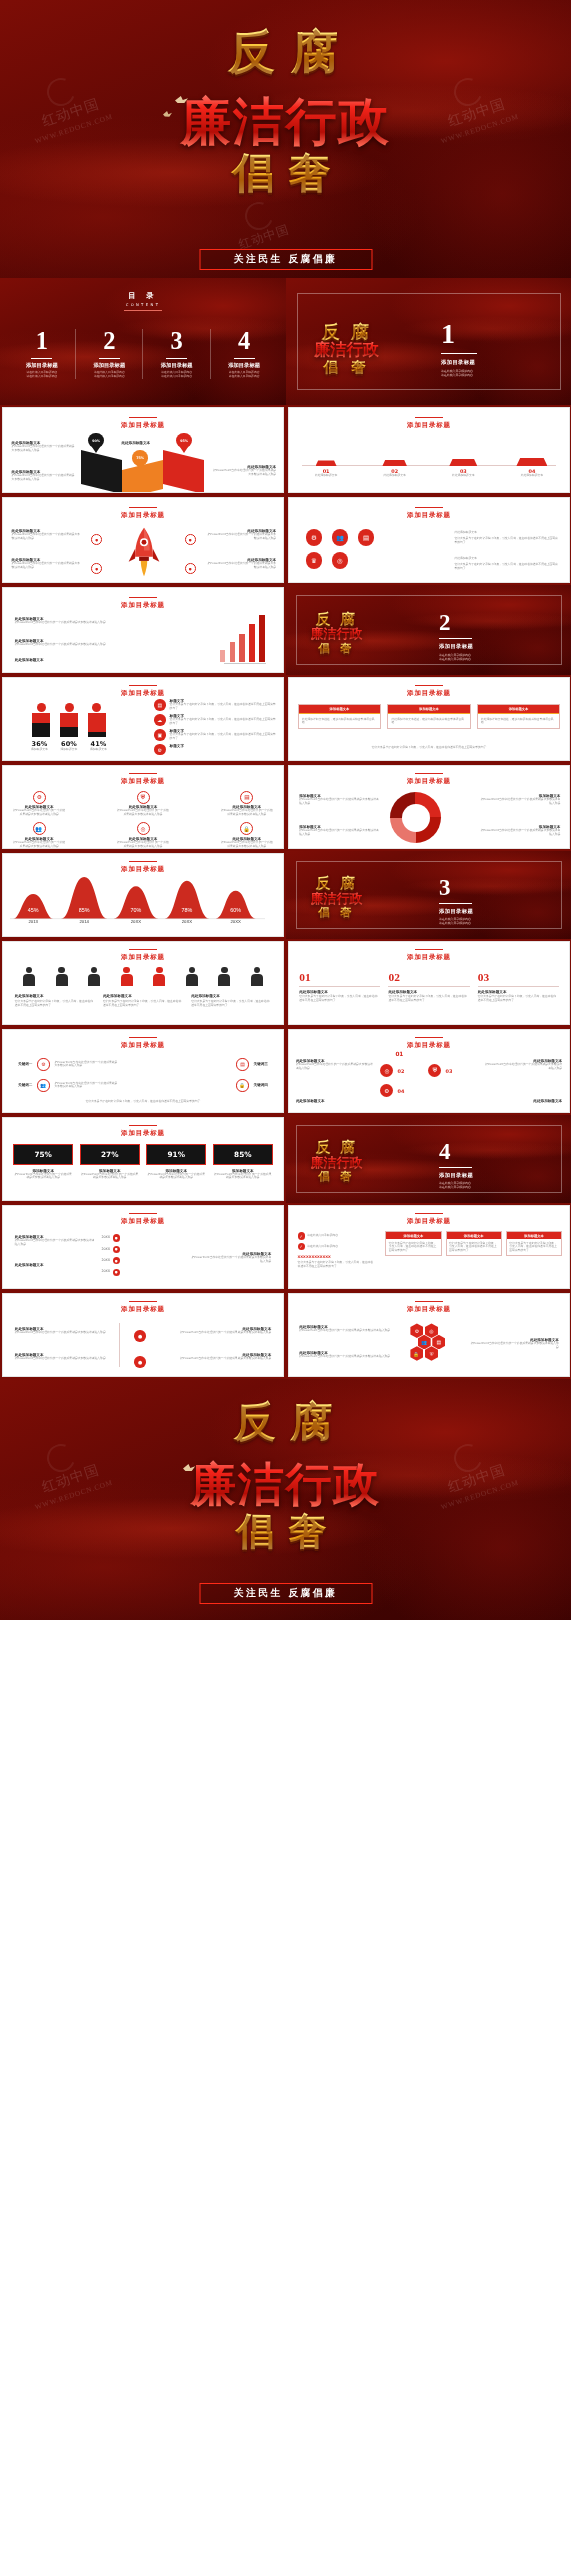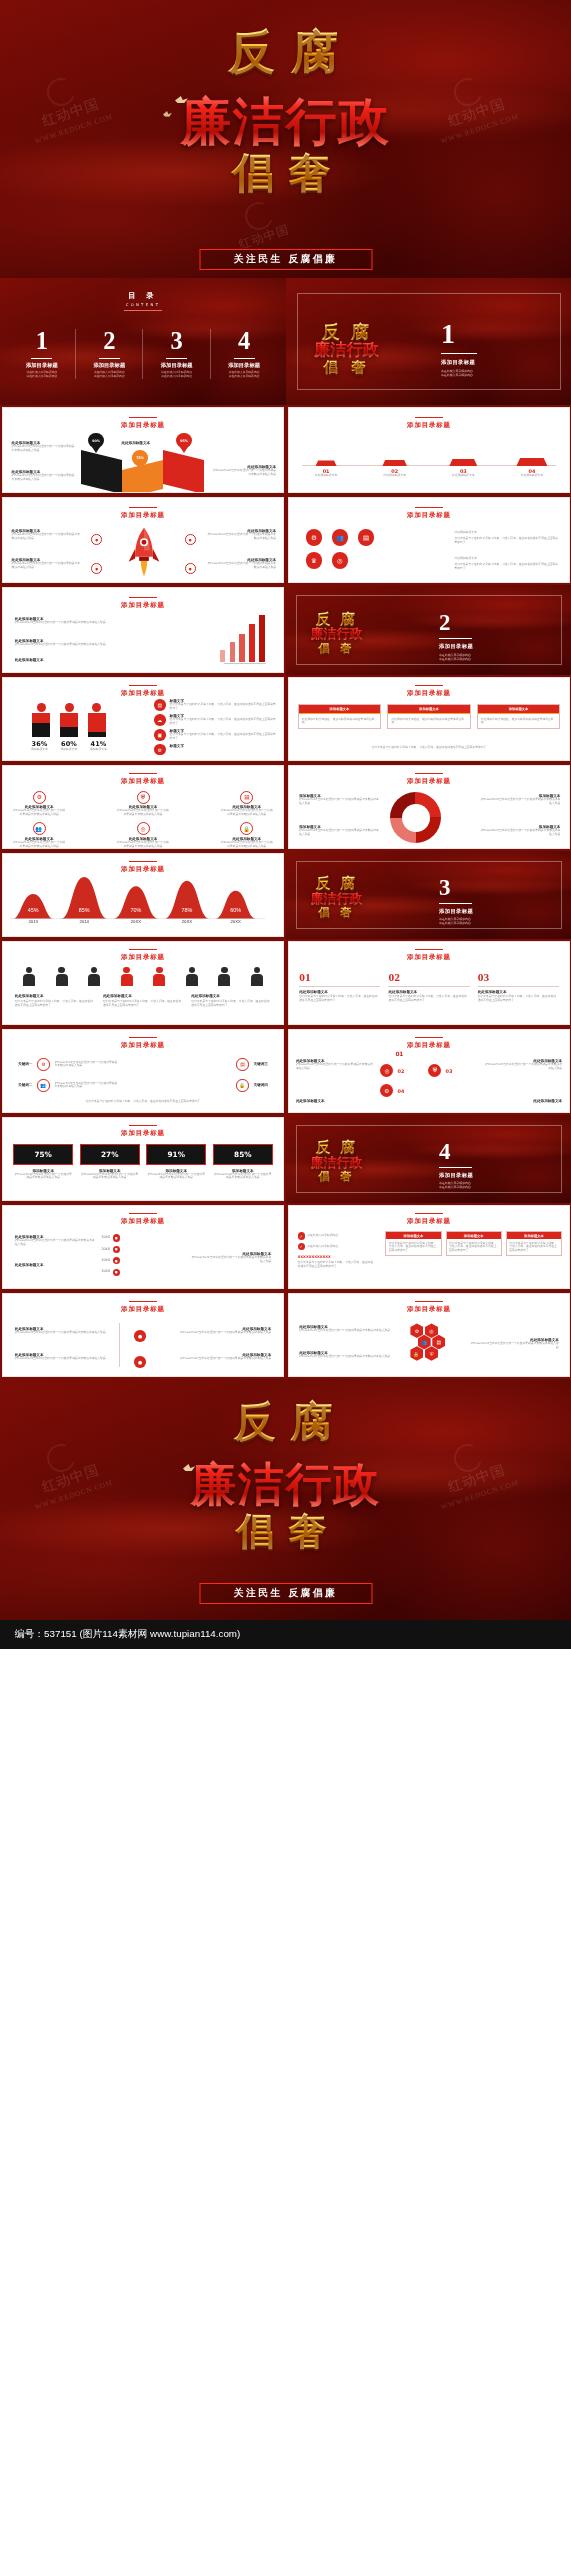--- a/index.html
+++ b/index.html
@@ -936,18 +936,15 @@
     </div>
     <div class="cover-title redtxt" style="top:75px; font-size:46px; letter-spacing:1.6px;">廉洁行政</div>
     <div class="cover-title gold" style="top:127px; font-size:38px; letter-spacing:8.2px;">
       <span>倡</span><span style="display:inline-block;width:6.5px"></span><span>奢</span>
     </div>
     <div style="position:absolute; left:183px; top:85px; width:12.2px; height:7.3px; background:#f3e2b4;
          clip-path:polygon(0% 60%,45% 0%,60% 55%,100% 30%,70% 100%,20% 95%); opacity:.9;"></div>
     <div class="subbar" style="top:204px; width:173px; height:21px; font-size:9.8px;">关注民生  反腐倡廉</div>
   </div>
 
-  <div class="foot">
-    <span>编号：537151 (图片114素材网 www.tupian114.com)</span>
-  </div>
 
 </div>
 
 
 </body></html>

